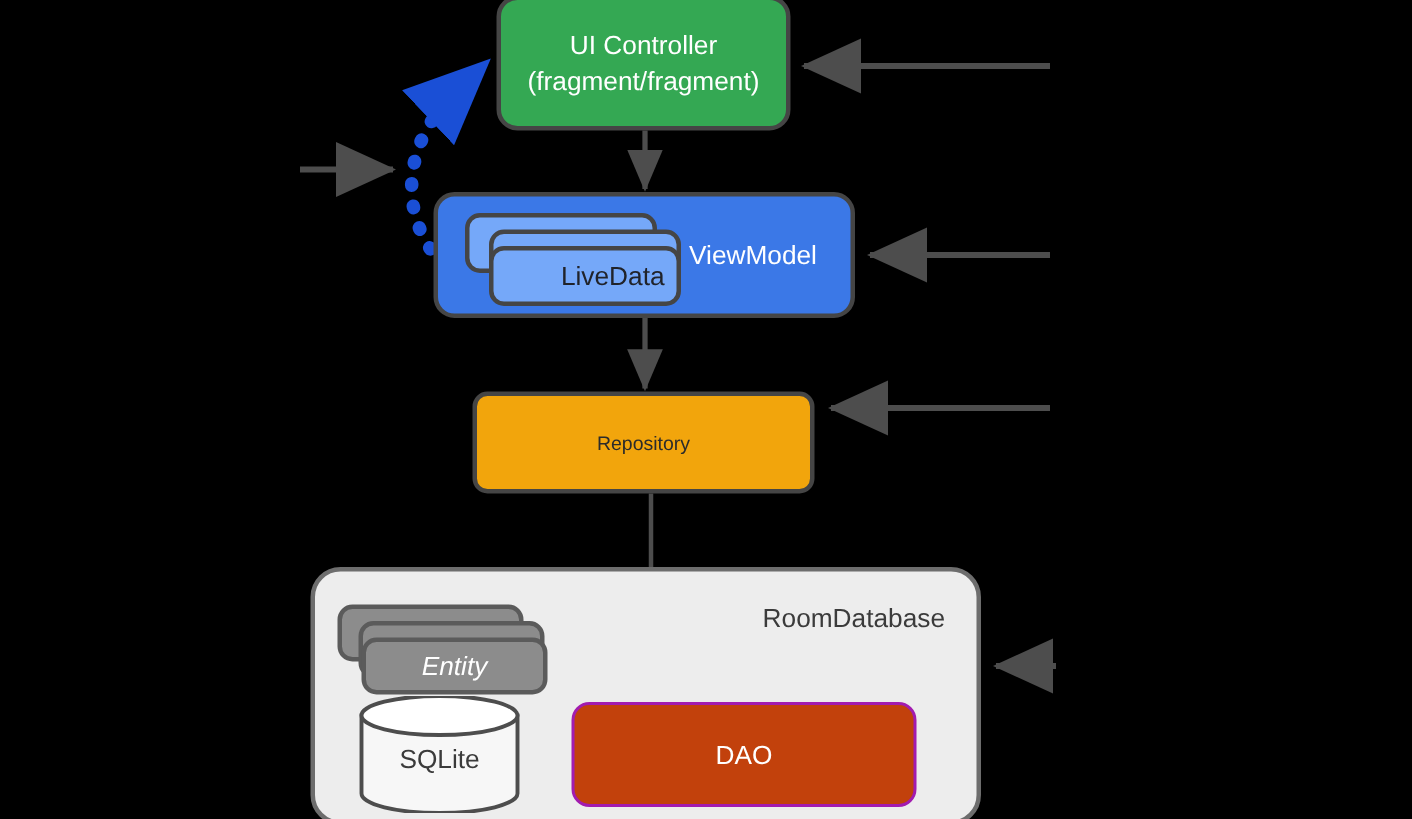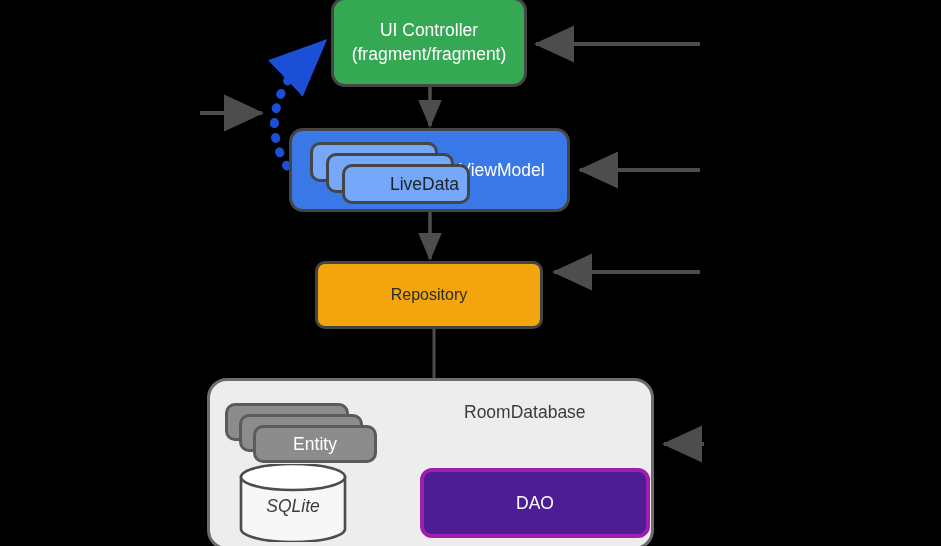--- a/index.html
+++ b/index.html
@@ -88,117 +88,115 @@
     width: 160px;
     height: 62px;
   }
   #livedata-stack .stack-card {
     width: 128px;
     height: 40px;
     background: #75a8f9;
   }
   #livedata-card-0 { left: 0px;  top: 0px;  }
   #livedata-card-1 { left: 16px; top: 11px; }
-  #livedata-card-2 { left: 32px; top: 22px; padding-left: 37px; }
+  #livedata-card-2 { left: 16px; top: 22px; padding-left: 37px; }
   #livedata-label {
     color: #20232a;
     font-size: 17.5px;
   }
 
   
   #repository {
     left: 315px;
     top: 261px;
     width: 228px;
     height: 68px;
     background: #f2a50c;
     color: #2b2b2b;
-    font-size: 16px;
+    font-size: 13px;
     border-radius: 10px;
   }
 
   
   #roomdatabase {
     left: 207px;
     top: 378px;
     width: 447px;
     height: 172px;
     background: #ededed;
     border: 3px solid #6d6d6d;
     border-radius: 20px;
     display: block;
   }
   #roomdatabase-label {
     position: absolute;
-    left: 254px;
+    left: 240px;
     top: 21px;
     width: 180px;
-    text-align: left;
+    text-align: right;
     color: #3b3b3b;
     font-size: 17.5px;
   }
 
   
   #entity-stack {
     left: 15px;
     top: 22px;
     width: 152px;
     height: 60px;
   }
   #entity-stack .stack-card {
     width: 124px;
     height: 38px;
     background: #8c8c8c;
     border: 3px solid #5b5b5b;
   }
   #entity-card-0 { left: 0px;  top: 0px;  }
   #entity-card-1 { left: 14px; top: 11px; }
-  #entity-card-2 { left: 28px; top: 22px; }
+  #entity-card-2 { left: 16px; top: 22px; font-style: italic; }
   #entity-label {
     color: #ffffff;
     font-size: 17.5px;
   }
 
   
   #dao {
     position: absolute;
     left: 171px;
     top: 87px;
     width: 230px;
     height: 70px;
-    background: #4c1d95;
-    border: 4px solid #a21caf;
+    background: #c2410c;
+    border: 2px solid #a21caf;
     border-radius: 12px;
     color: #ffffff;
     font-size: 17.5px;
     display: flex;
     align-items: center;
     justify-content: center;
     box-sizing: border-box;
-    margin-left: 39px;
   }
 
   
   #sqlite {
     position: absolute;
     left: 28px;
     top: 83px;
     width: 110px;
     height: 78px;
   }
   #sqlite-label {
     position: absolute;
     left: 0;
     top: 32px;
     width: 110px;
     text-align: center;
     color: #3b3b3b;
     font-size: 17.5px;
     z-index: 3;
-    font-style: italic;
   }
 </style>
 </head>
 <body>
 
 <div id="canvas">
 
   <svg id="svg-layer" viewBox="0 0 941 546" xmlns="http://www.w3.org/2000/svg">
     <defs>
       <marker id="arrow-gray" markerWidth="9" markerHeight="9" refX="7.5" refY="4" orient="auto" markerUnits="strokeWidth">

